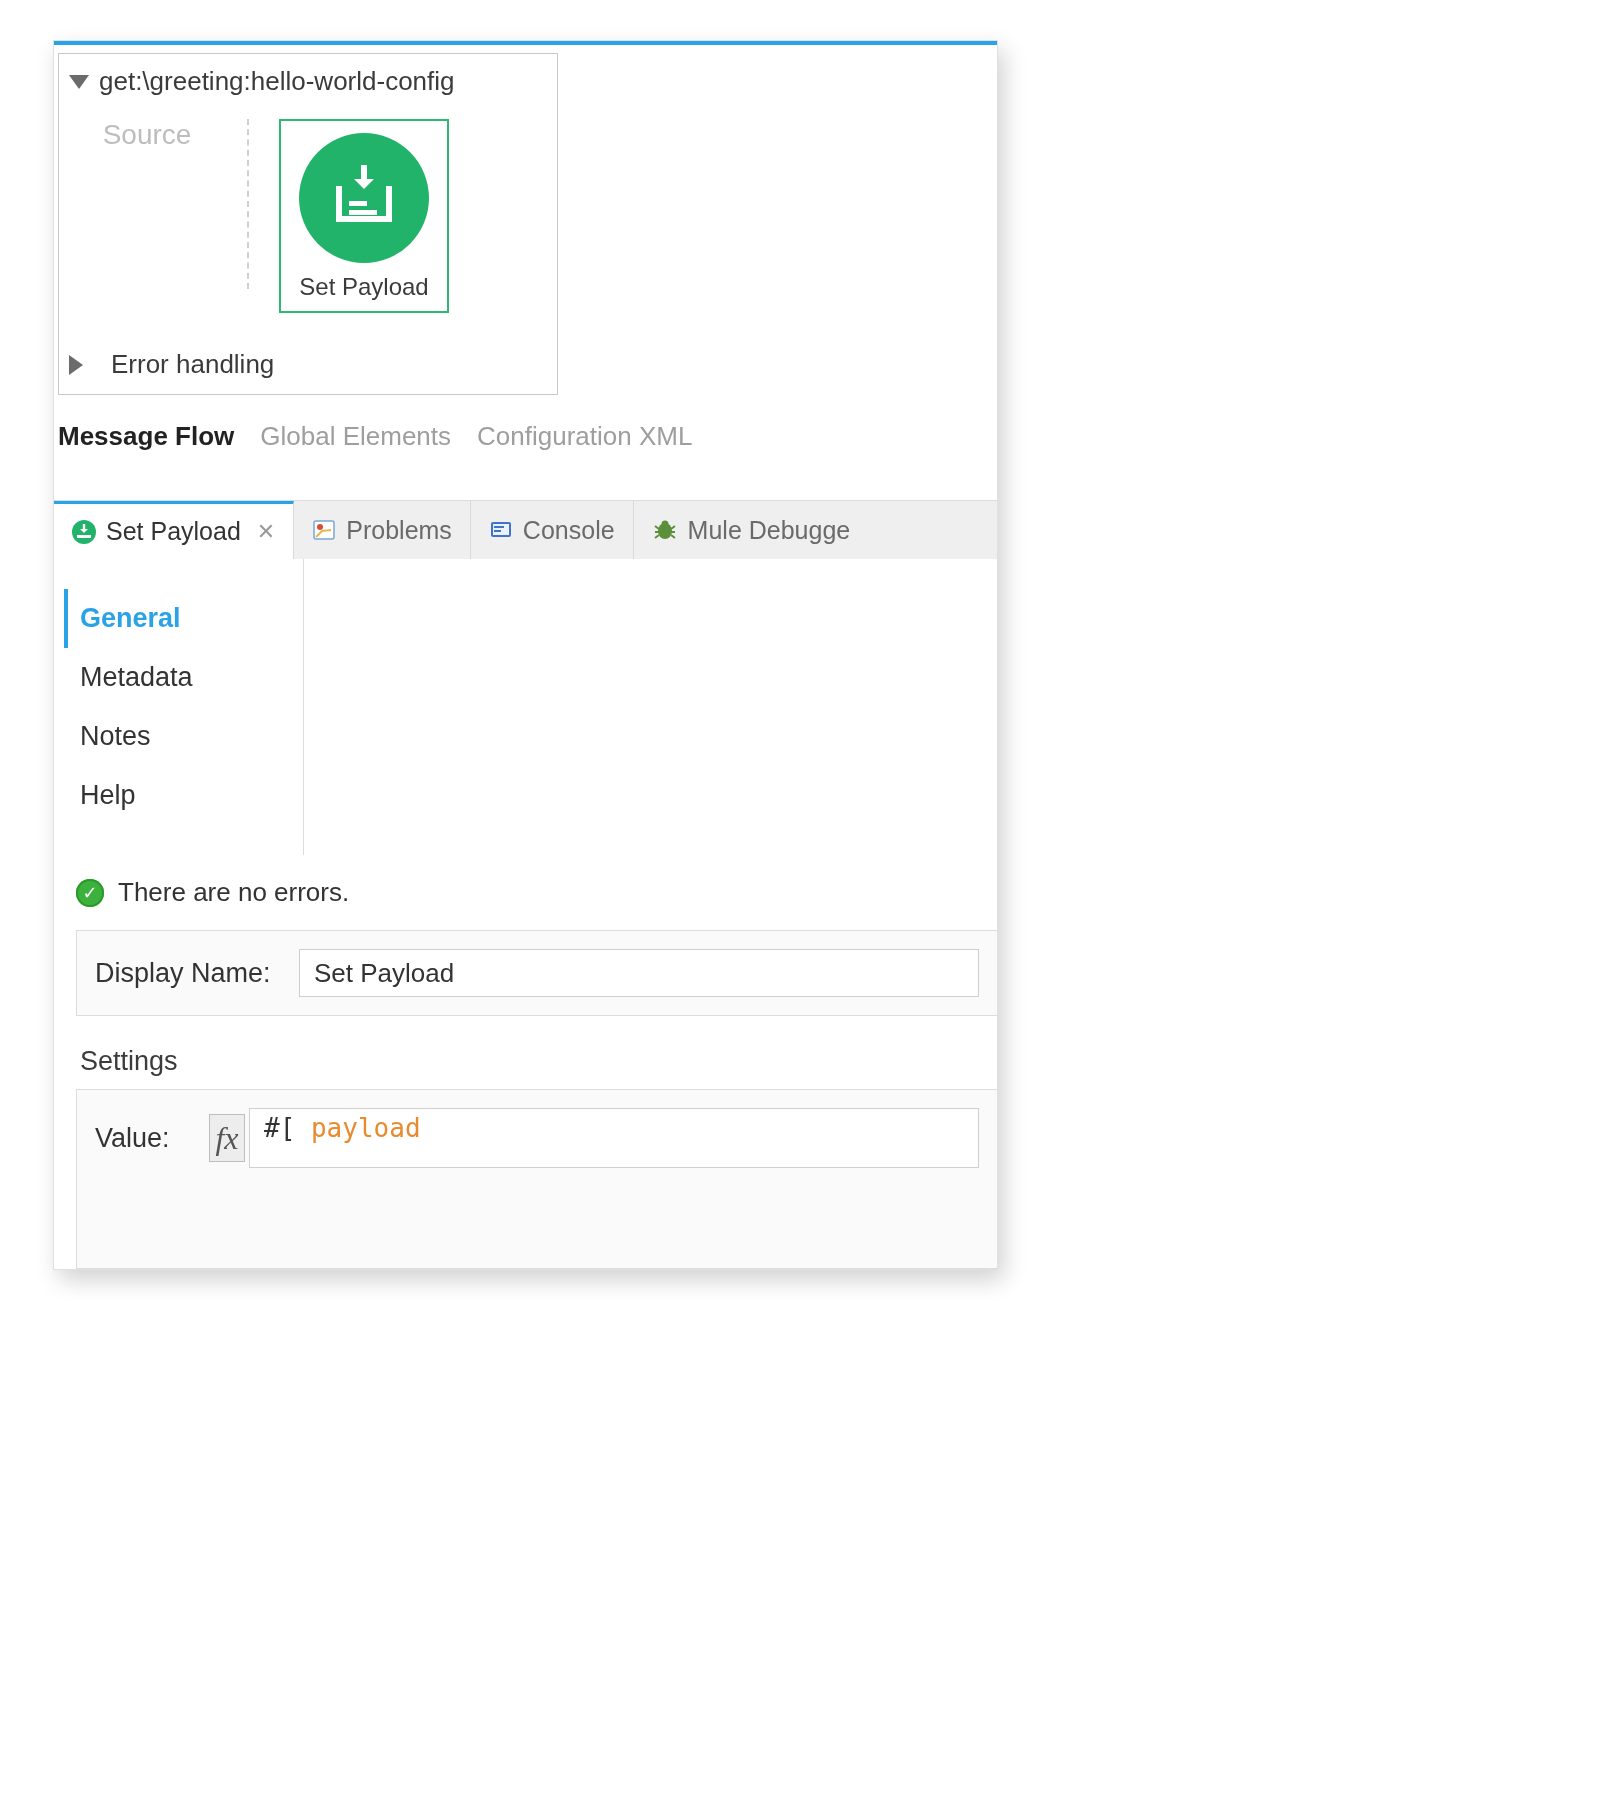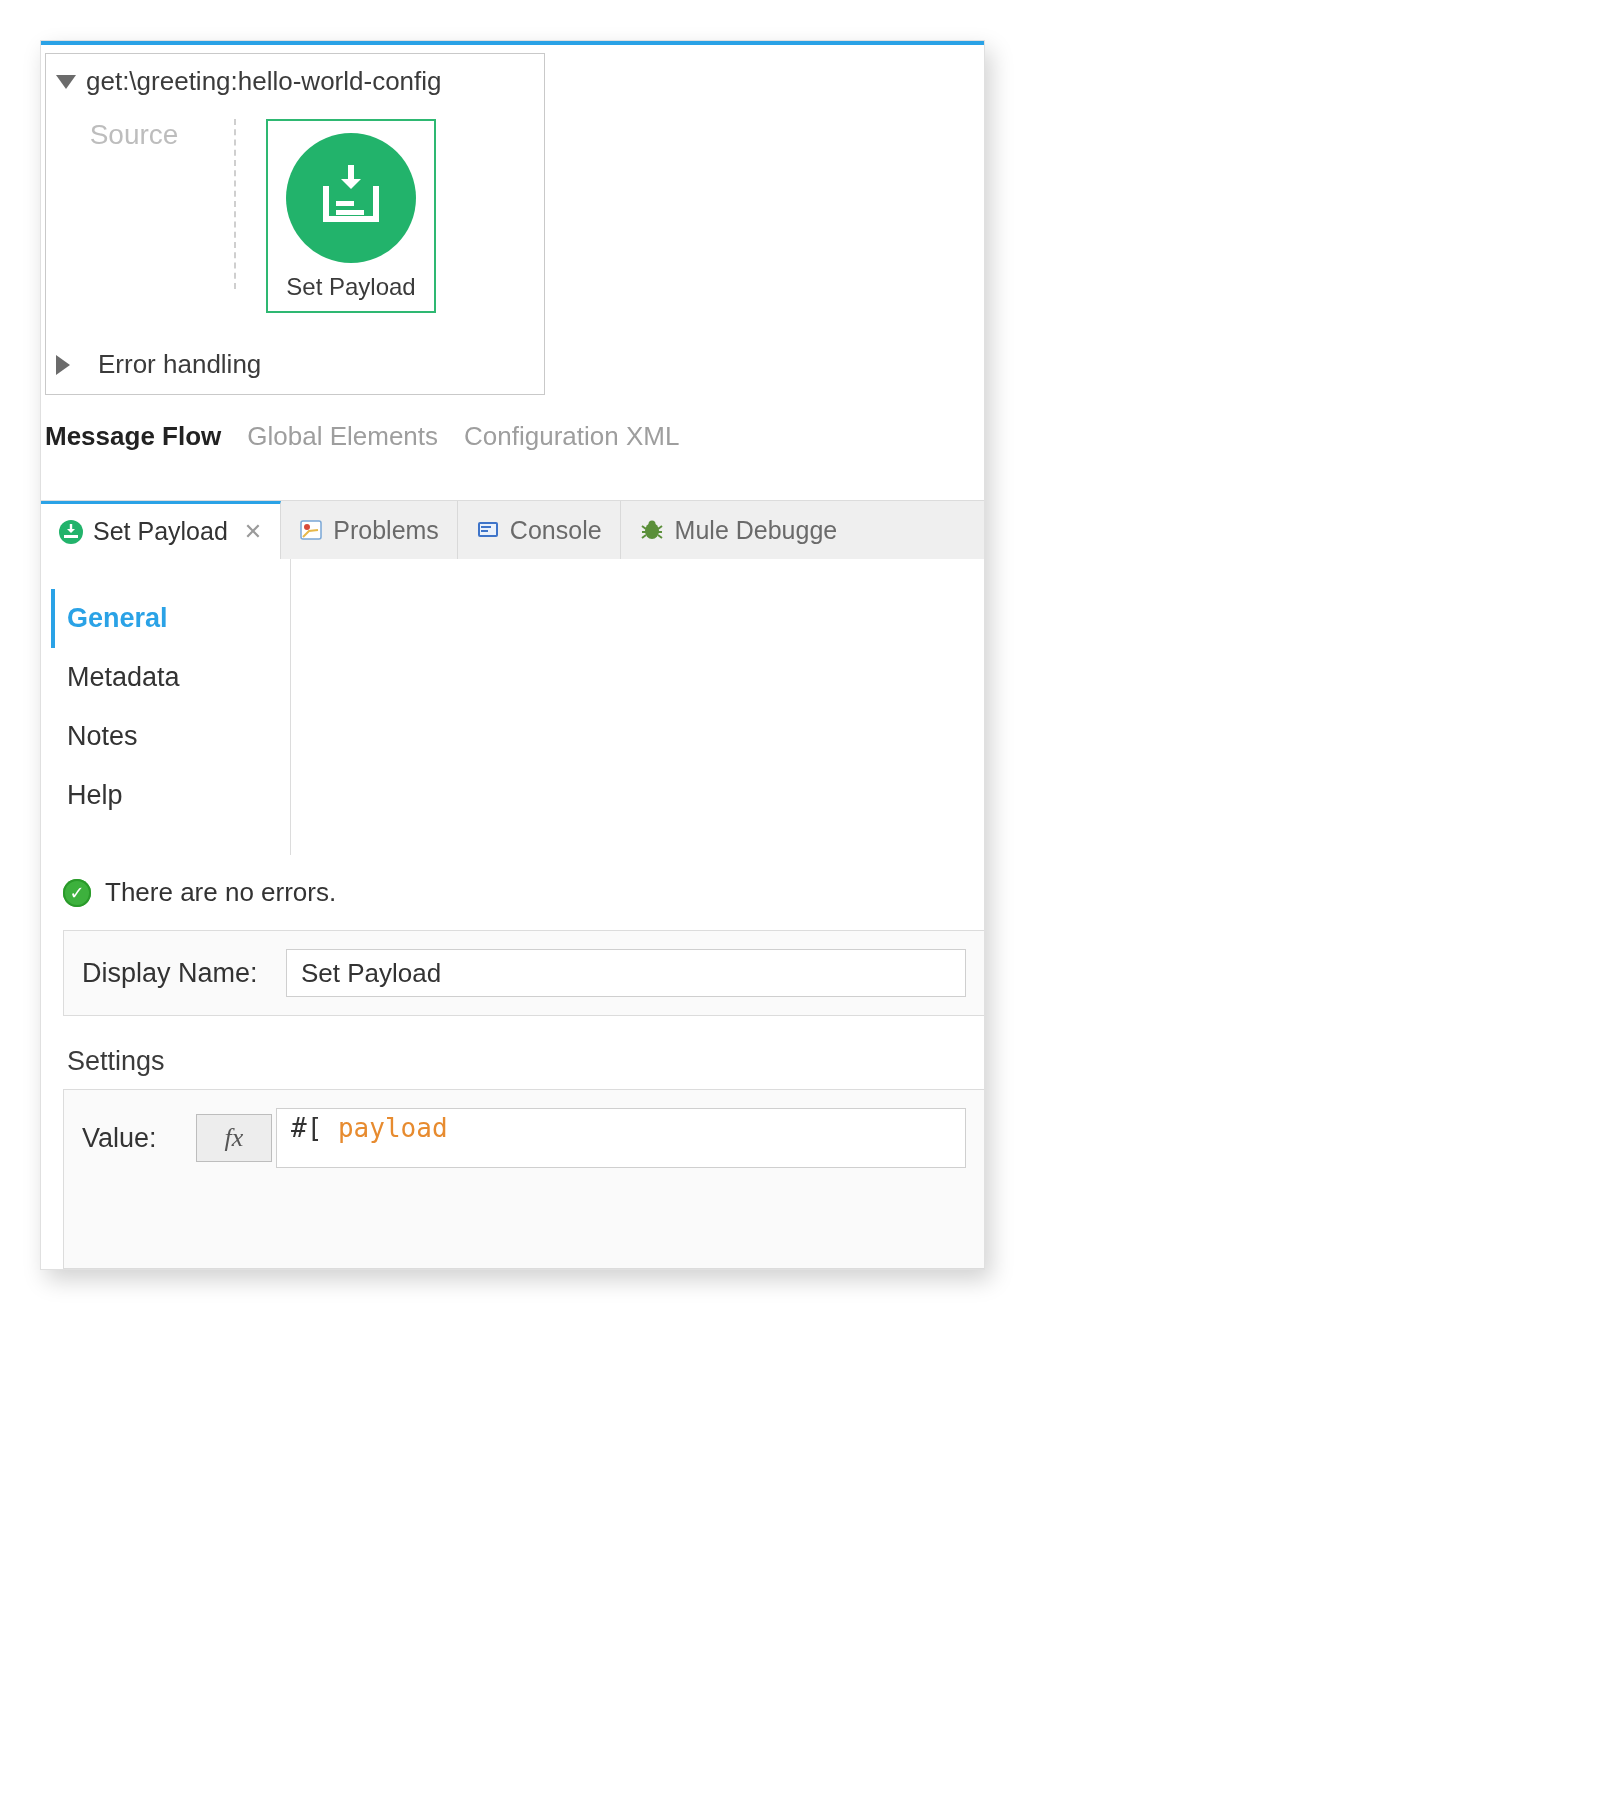--- a/index.html
+++ b/index.html
@@ -1,19 +1,19 @@
 <!DOCTYPE html>
 <html><head>
 <meta charset="utf-8">
 <style>
   * { box-sizing: border-box; }
   html, body { margin:0; padding:0; background:#fff; }
   body { font-family: "Helvetica Neue", Arial, sans-serif; color:#3b3b3b; font-size:26px; }
 
-  .canvas-wrap { padding:40px; }
+  .canvas-wrap { padding:40px;margin-left:13px; }
   .card { width:945px; border:1px solid #e0e0e0; box-shadow: 6px 10px 22px rgba(0,0,0,.18); background:#fff; overflow:hidden; }
 
   
   .flow-area { border-top:4px solid #2aa2e6; padding: 6px 0 24px 0; background:#fff; }
   .flow-box { border:1px solid #c9c9c9; margin:2px 0 0 4px; width:500px; padding:12px 10px 14px 10px; background:#fff; }
   .flow-title-row { display:flex; align-items:center; gap:10px; }
   .tri-down { width:0; height:0; border-left:10px solid transparent; border-right:10px solid transparent; border-top:14px solid #6b6b6b; }
   .tri-right { width:0; height:0; border-top:10px solid transparent; border-bottom:10px solid transparent; border-left:14px solid #6b6b6b; }
   .flow-title { font-size:26px; color:#3b3b3b; line-height:1.2; }
   .flow-body { display:flex; align-items:flex-start; gap:30px; padding:22px 8px 20px 8px; }
@@ -43,21 +43,21 @@
 
   .props-main { flex:1; padding:22px 0 0 22px; }
   .status-row { display:flex; align-items:center; gap:14px; font-size:26px; color:#333; padding:0 0 22px 0; }
   .ok-badge { width:28px; height:28px; border-radius:50%; background:#3db13d; display:inline-flex; align-items:center; justify-content:center; color:#fff; font-size:18px; box-shadow: inset 0 0 0 2px #2a9a2a; }
 
   .form-group { border:1px solid #dcdcdc; border-right:none; padding:18px 18px 18px 18px; background:#fafafa; margin-right:0; }
   .row { display:flex; align-items:center; gap:4px; }
   .lbl { font-size:27px; min-width:200px; color:#333; }
   .text-input { flex:1; height:48px; border:1px solid #cfcfcf; background:#fff; font-size:26px; padding:4px 14px; color:#333; }
   .section-title { font-size:27px; margin:30px 0 12px 4px; }
-  .fx-btn { width:76px; height:48px; border:1px solid #bdbdbd; background:#ededed; display:flex; align-items:center; justify-content:center; font-family: "Times New Roman", serif; font-style:italic; font-size:26px; color:#555; }
+  .fx-btn { width:36px; height:48px; border:1px solid #bdbdbd; background:#ededed; display:flex; align-items:center; justify-content:center; font-family: "Times New Roman", serif; font-style:italic; font-size:32px; color:#555; }
   .expr-input { flex:1; height:60px; border:1px solid #cfcfcf; background:#fff; font-family: ui-monospace, Menlo, monospace; font-size:26px; padding:4px 14px; color:#333; }
   .expr-input .hash { color:#333; } .expr-input .kw { color:#e78b2f; }
 
   svg { display:block; }
 </style>
 </head>
 <body>
 
 <div class="canvas-wrap">
   <div class="card">

